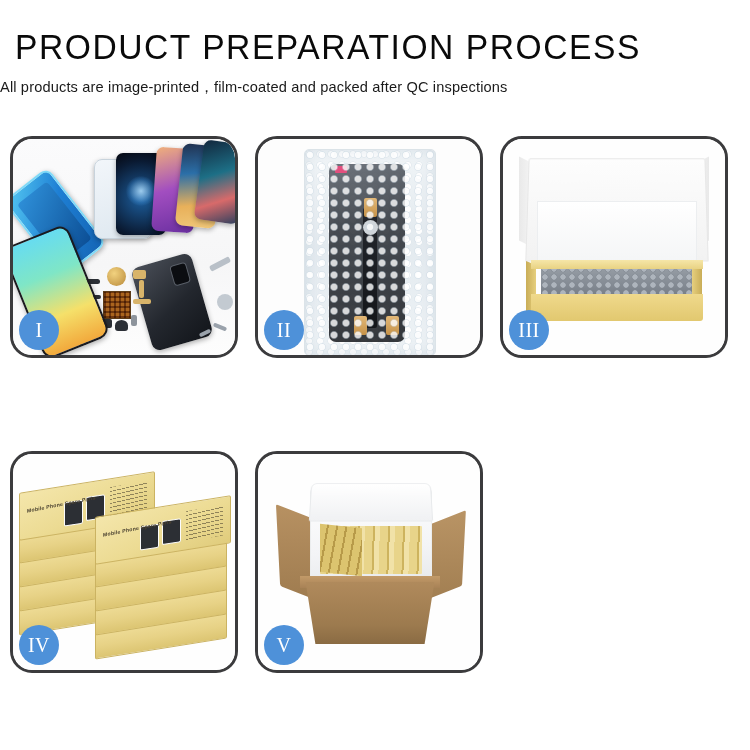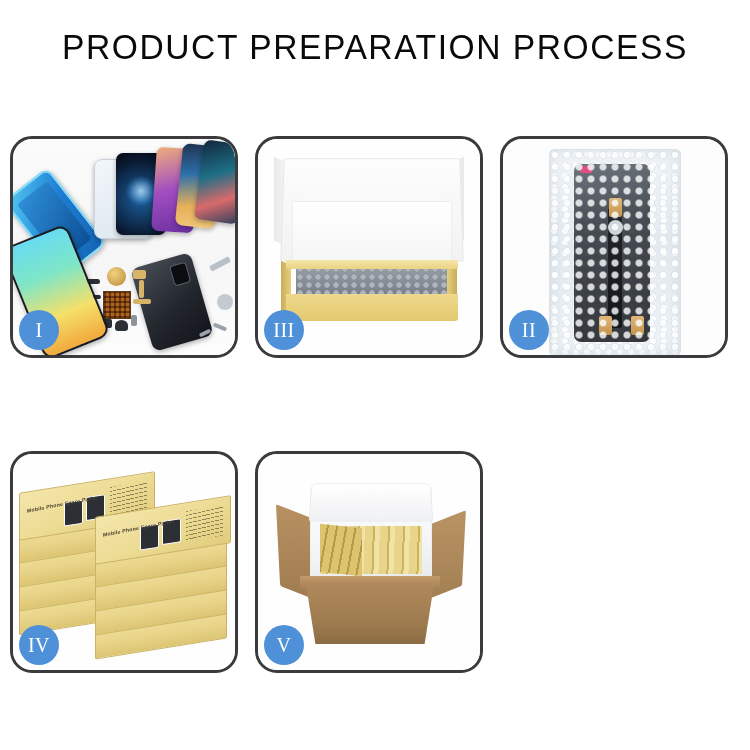--- a/index.html
+++ b/index.html
@@ -19,21 +19,21 @@
     height: 750px;
     box-sizing: border-box;
   }
 
   
   .header {
     position: absolute;
     top: 28px;
     left: 0;
     width: 750px;
-    text-align: center;
+    text-align: left;
   }
   .main-title {
     font-family: "Liberation Sans", sans-serif;
     font-size: 35px;
     font-weight: 400;
     letter-spacing: 1.6px;
     color: #0a0a0a;
     line-height: 1.1;
     margin: 0;
     transform: scaleX(0.96);
@@ -516,20 +516,21 @@
     clip-path: polygon(22% 0, 100% 26%, 76% 100%, 0 60%);
   }
 </style>
 </head>
 <body>
 
 <div class="page">
 
   <div class="header">
     <div class="main-title">PRODUCT PREPARATION PROCESS</div>
+    <div class="sub-title">All products are image-printed，film-coated and packed after QC inspections</div>
   </div>
 
   <div class="grid">
 
     <div class="panel">
       <div class="panel-stage">
         <div class="p1-bg"></div>
         <div class="phone ph-blue-film"></div>
         <div class="phone ph-glass"></div>
         <div class="phone ph-dark"></div>
@@ -555,49 +556,49 @@
         <div class="part pt-n"></div>
         <div class="part pt-o"></div>
         <div class="part pt-p"></div>
         <div class="part pt-q"></div>
       </div>
       <div class="badge">I</div>
     </div>
 
     <div class="panel">
       <div class="panel-stage">
-        <div class="p3-bg"></div>
-        <div class="lid3-side-l"></div>
-        <div class="lid3-side-r"></div>
-        <div class="lid3"></div>
-        <div class="foam3"></div>
-        <div class="bubbles3"></div>
-        <div class="tray3-side-l"></div>
-        <div class="tray3-side-r"></div>
-        <div class="tray3-lip"></div>
-        <div class="tray3-front"></div>
-      </div>
-      <div class="badge">III</div>
-    </div>
-
-    <div class="panel">
-      <div class="panel-stage">
         <div class="p2-bg"></div>
         <div class="bubble-bag">
           <div class="inner-screen"></div>
           <div class="flex-strip"></div>
           <div class="flex-chip"></div>
           <div class="flex-pad fp-top"></div>
           <div class="flex-pad fp-l"></div>
           <div class="flex-pad fp-r"></div>
           <div class="pink-tab"></div>
           <div class="bubble-overlay"></div>
         </div>
       </div>
       <div class="badge">II</div>
+    </div>
+
+    <div class="panel">
+      <div class="panel-stage">
+        <div class="p3-bg"></div>
+        <div class="lid3-side-l"></div>
+        <div class="lid3-side-r"></div>
+        <div class="lid3"></div>
+        <div class="foam3"></div>
+        <div class="bubbles3"></div>
+        <div class="tray3-side-l"></div>
+        <div class="tray3-side-r"></div>
+        <div class="tray3-lip"></div>
+        <div class="tray3-front"></div>
+      </div>
+      <div class="badge">III</div>
     </div>
 
     <div class="panel">
       <div class="panel-stage">
         <div class="p4-bg"></div>
         <div class="stackwrap">
           <div class="sbox" style="left:6px;  top:142px;"></div>
           <div class="sbox" style="left:6px;  top:118px;"></div>
           <div class="sbox" style="left:6px;  top:94px;"></div>
           <div class="sbox" style="left:6px;  top:70px;"></div>

